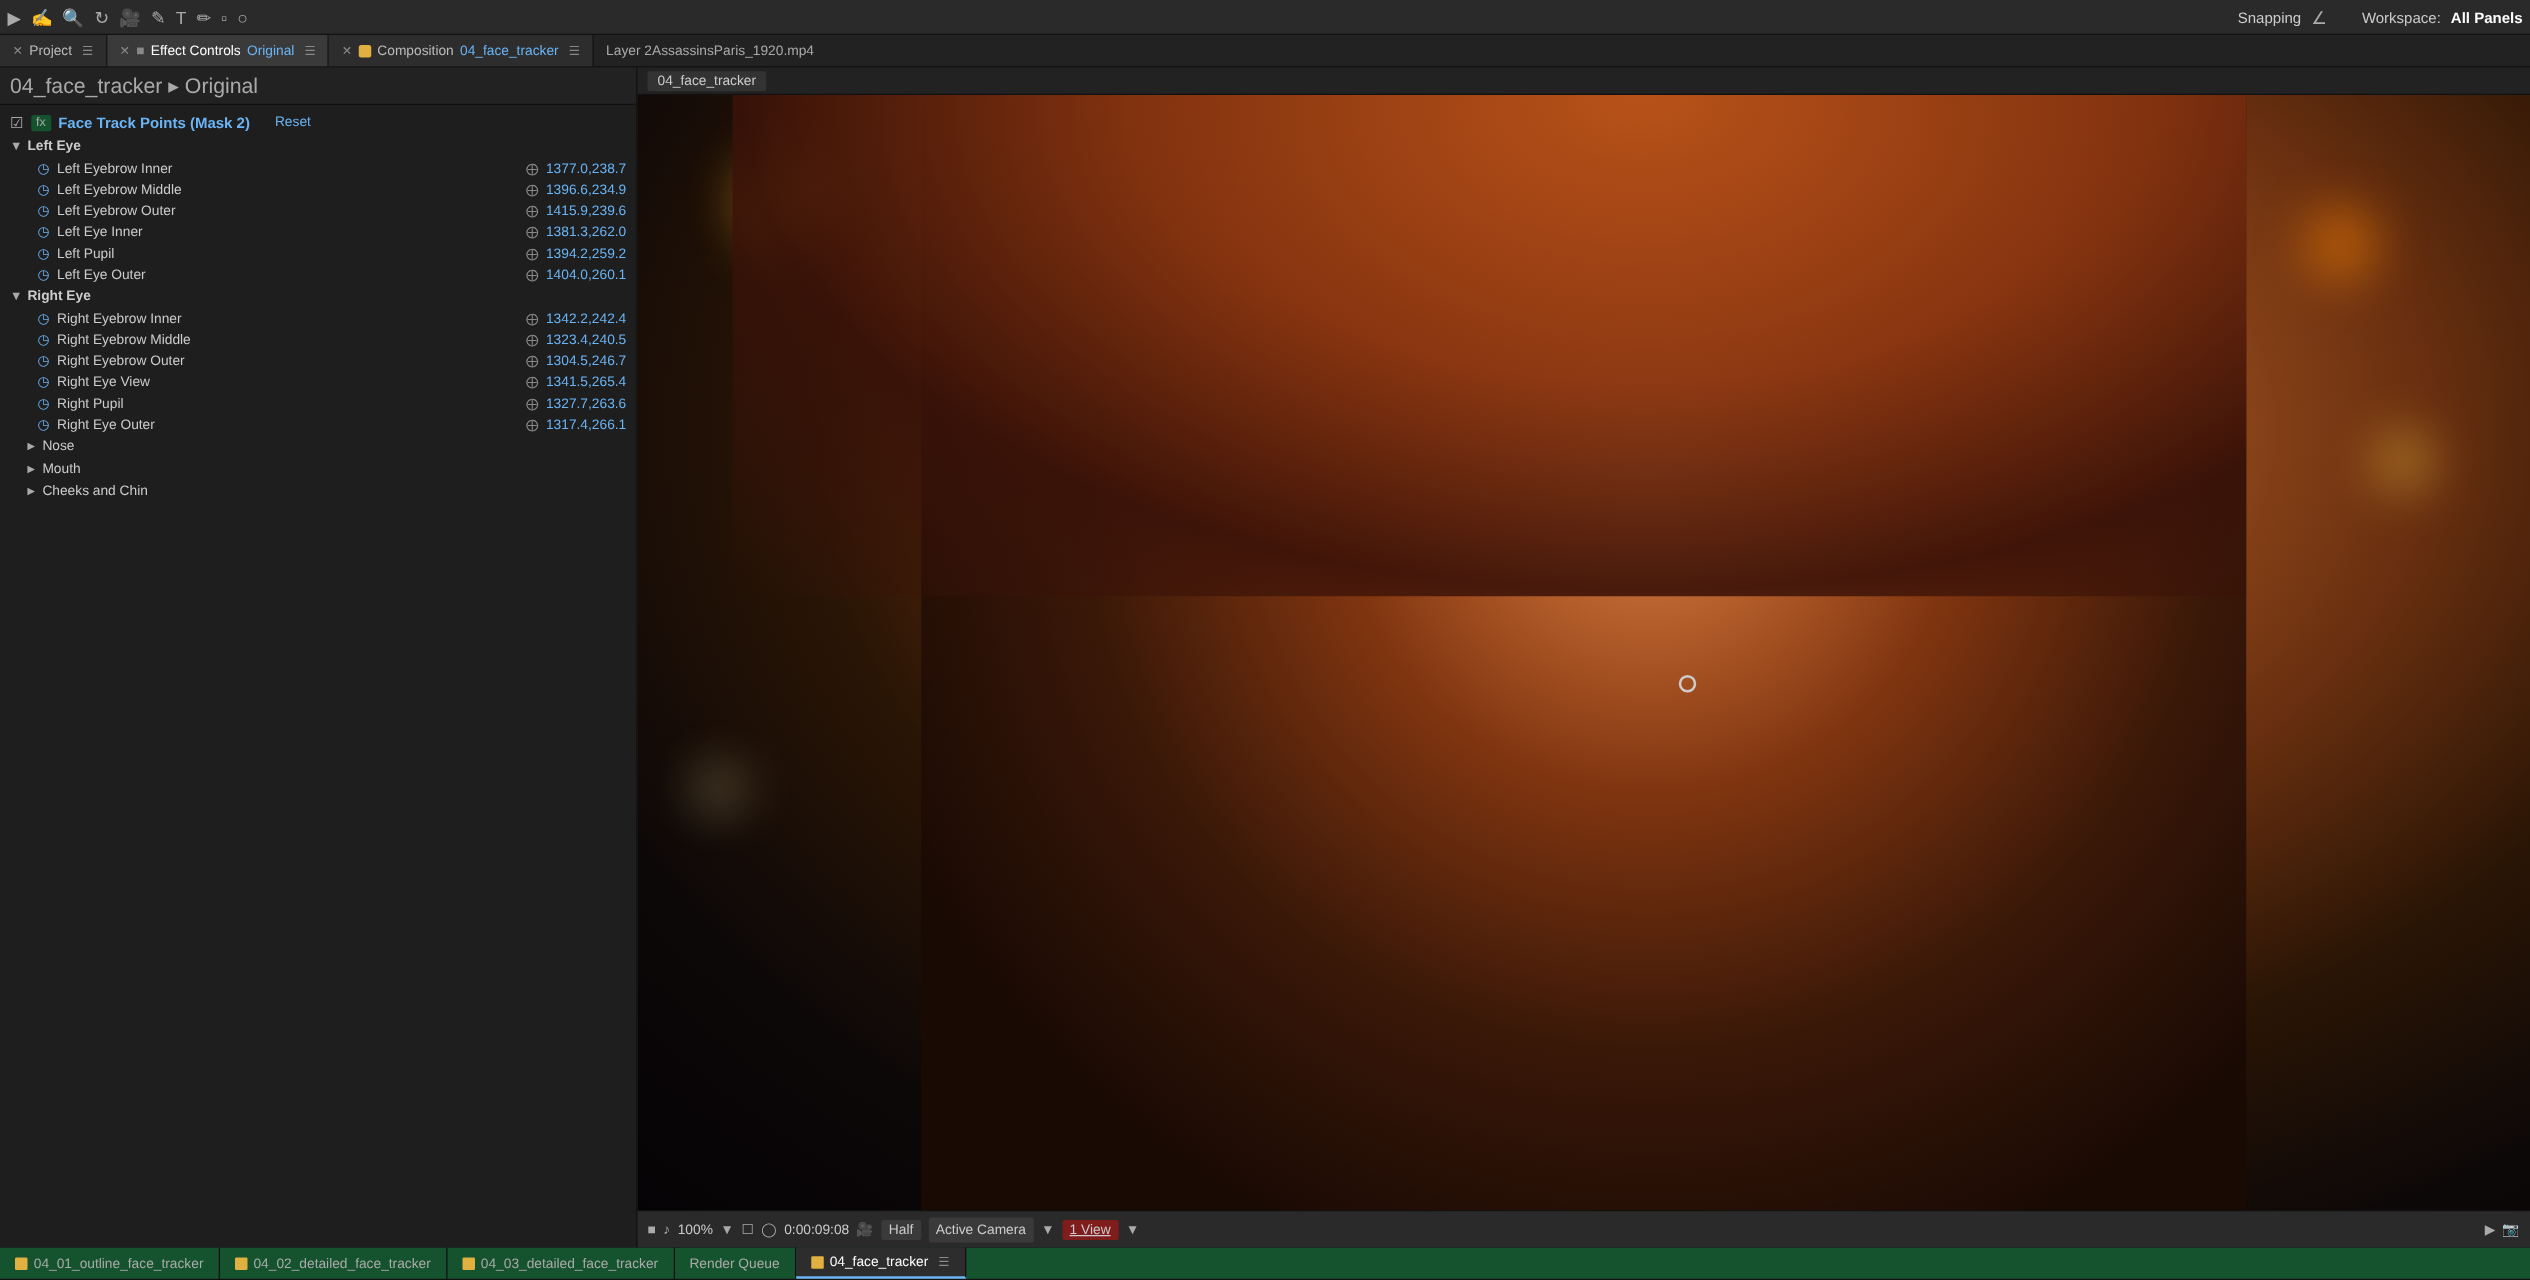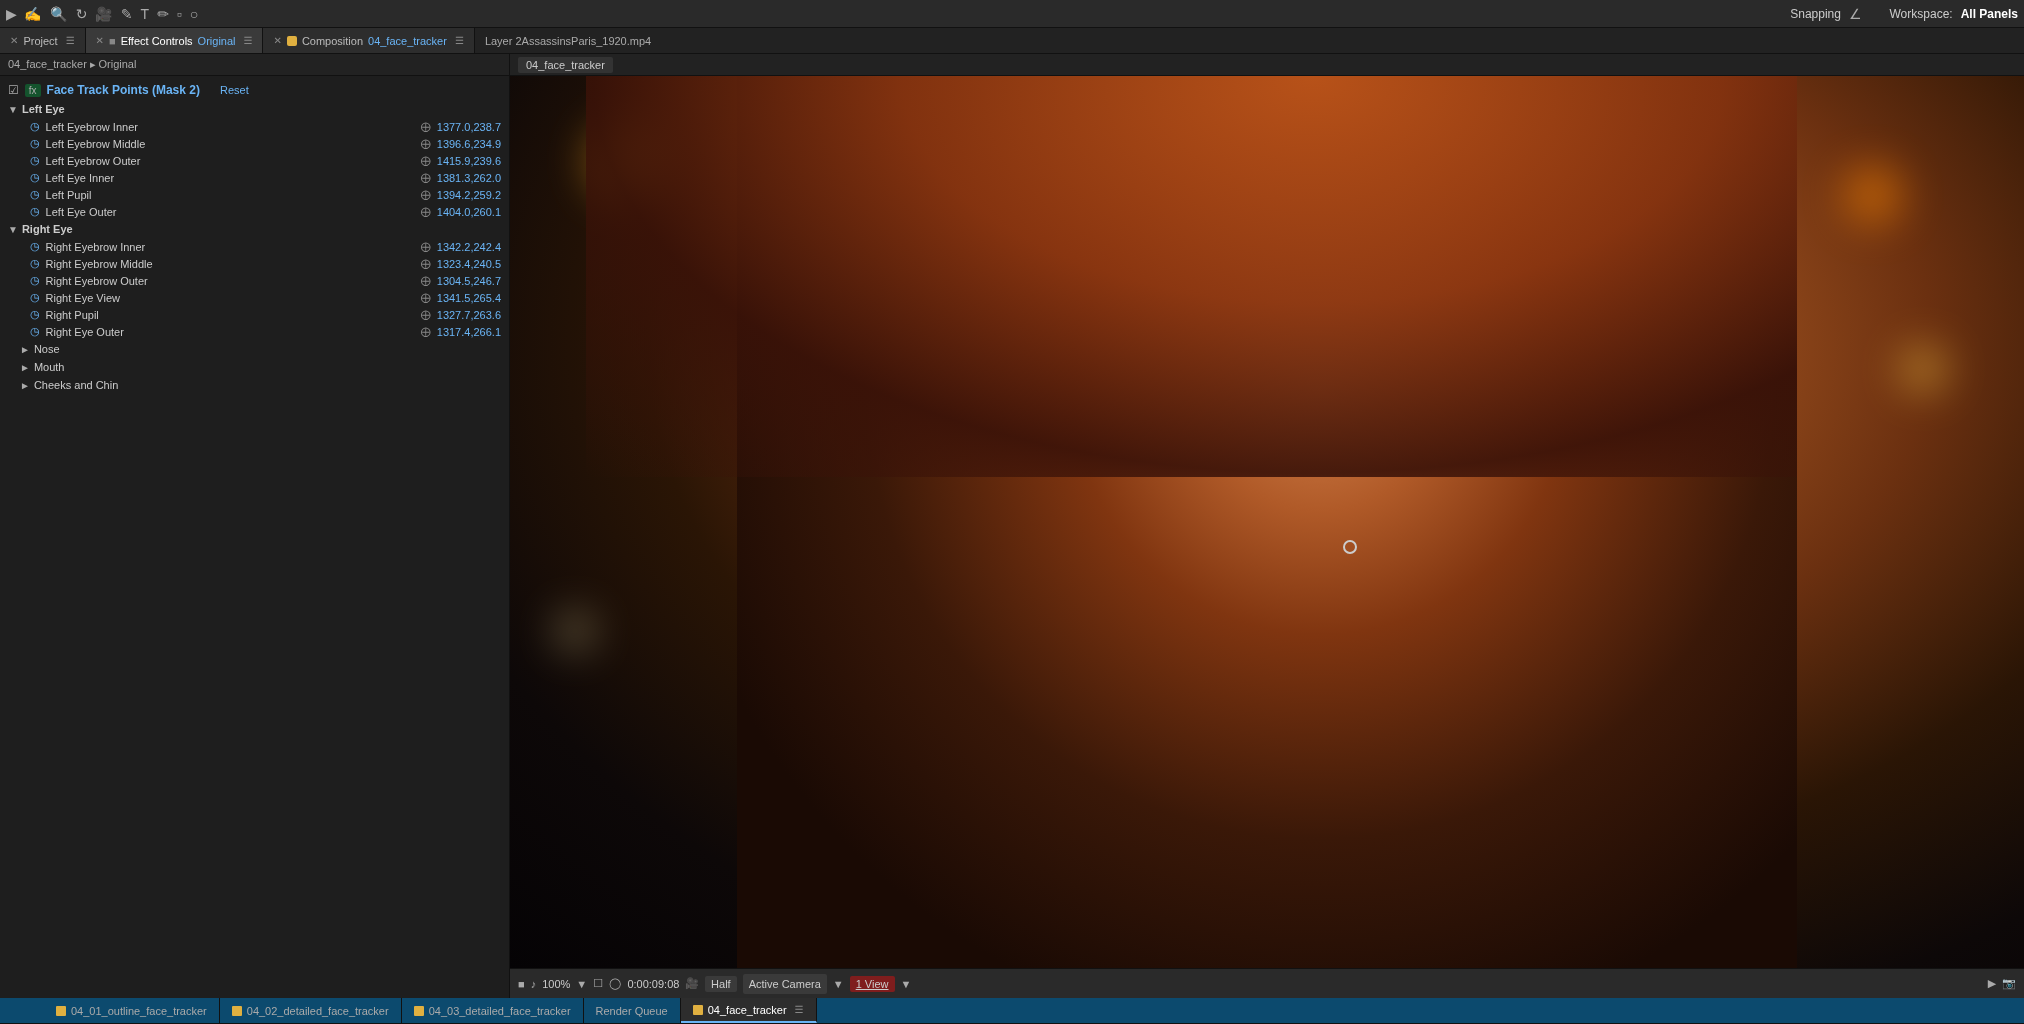--- a/index.html
+++ b/index.html
@@ -63,21 +63,21 @@
     .left-panel {
       width: 510px;
       background: #1e1e1e;
       border-right: 1px solid #111;
       display: flex;
       flex-direction: column;
       overflow: hidden;
     }
     .left-panel-header {
       padding: 4px 8px;
-      font-size: 11px;
+      font-size: 17px;
       color: #aaa;
       background: #222;
       border-bottom: 1px solid #111;
     }
     .effect-controls-body {
       flex: 1;
       overflow-y: auto;
       padding: 4px 0;
     }
     .fx-header {
@@ -181,23 +181,22 @@
     .comp-time { color: #ccc; }
     .comp-quality { color: #ccc; background: #3a3a3a; padding: 2px 6px; border-radius: 2px; }
     .comp-cam { color: #ccc; background: #3a3a3a; padding: 4px 6px; border-radius: 2px; }
     .comp-views { color: #ccc; background: #7f1d1d; padding: 2px 6px; border-radius: 2px; text-decoration: underline; }
 
     
     .bottom-tabs {
       display: flex;
       align-items: flex-start;
       height: 26px;
-      background: #0c4a6e;
+      background: #14532d;
       border-bottom: 1px solid #111;
-      padding-left: 44px;
     }
     .btab {
       display: flex;
       align-items: center;
       padding: 0 12px;
       height: 100%;
       border-right: 1px solid #111;
       cursor: pointer;
       font-size: 11px;
       color: #aaa;

